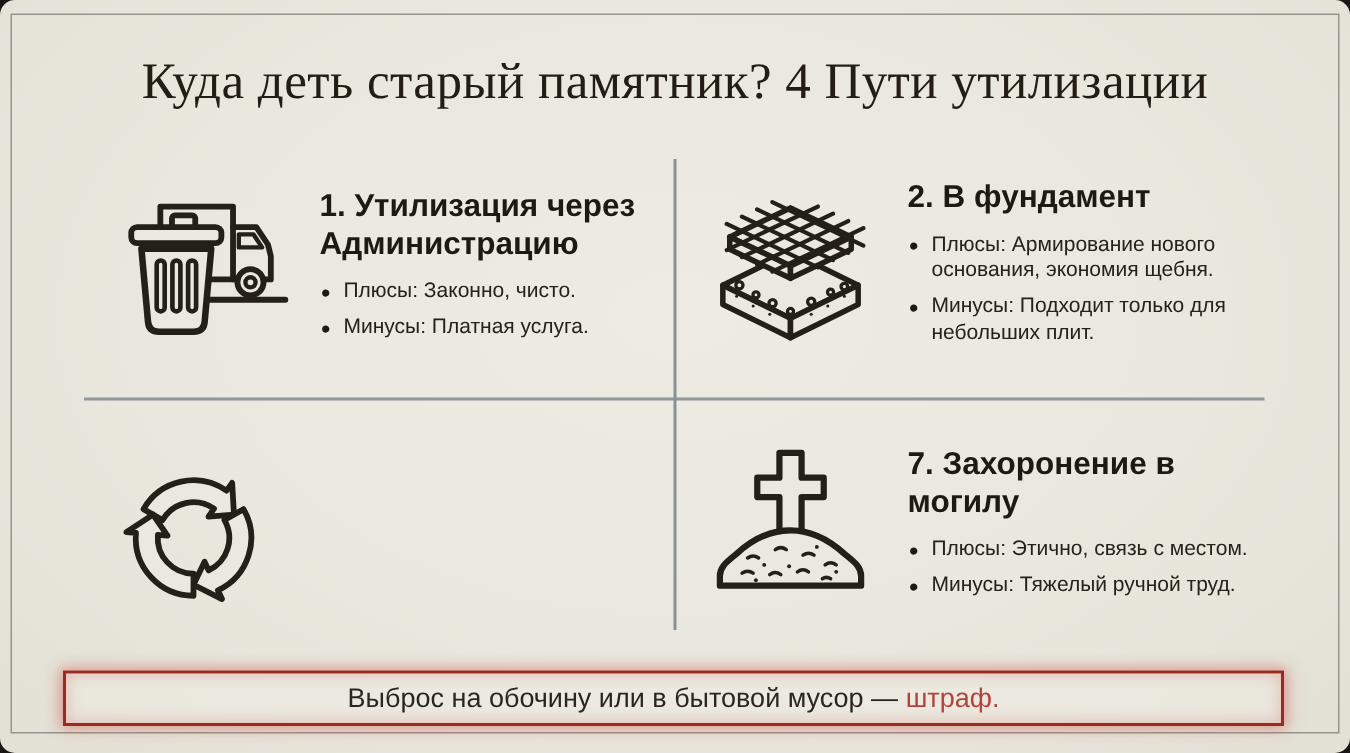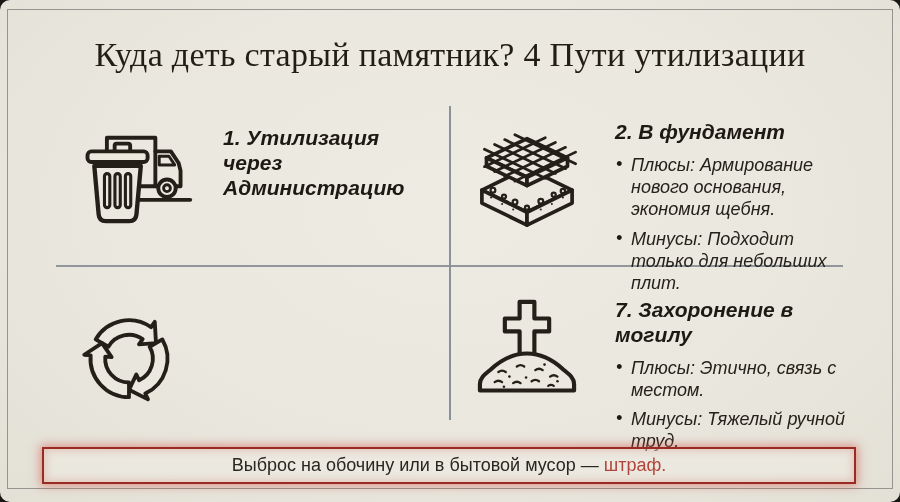--- a/index.html
+++ b/index.html
@@ -16,40 +16,40 @@
   }
   .title{
     position:absolute;left:0;right:0;top:36px;margin:0;
     text-align:center;
     font-family:"Liberation Serif", serif;
     font-weight:normal;font-size:34px;letter-spacing:.3px;
     color:#231d15;
   }
   .vline{position:absolute;left:449px;top:106px;width:2px;height:314px;background:#76828c;opacity:.85;}
   .hline{position:absolute;left:56px;top:265px;width:787px;height:2px;background:#868d93;opacity:.9;}
-  .card{position:absolute;display:flex;gap:23px;font-style:italic;}
+  .card{position:absolute;display:flex;gap:13px;}
   .card1{left:70px;top:114px;width:372px;}
   .card2{left:462px;top:110px;width:392px;}
   .card3{left:64px;top:288px;width:380px;}
   .card4{left:462px;top:288px;width:392px;}
   .icon-box{flex:0 0 130px;display:flex;justify-content:center;align-items:flex-start;}
   .card1 .icon-box{padding-top:14px;}
   .card2 .icon-box{padding-top:10px;}
   .card3 .icon-box{padding-top:12px;}
   .card4 .icon-box{padding-top:8px;}
   .card-text{flex:1;padding-top:10px;}
   .card1 .card-text{padding-top:12px;}
   .card-text h2{
     margin:0 0 9px 0;font-size:21px;line-height:1.18;
     font-weight:bold;color:#1d1913;
   }
   ul.bullets{list-style:none;margin:0;padding:0;}
   ul.bullets li{
     position:relative;padding-left:16px;margin-bottom:7px;
-    font-size:18px;line-height:1.24;color:#25211b;
+    font-size:14px;line-height:1.24;color:#25211b;
   }
   ul.bullets li::before{
     content:"\2022";position:absolute;left:1px;top:-1px;
     font-size:18px;color:#1d1913;
   }
   .banner{
     position:absolute;left:42px;top:447px;width:814px;height:37px;
     box-sizing:border-box;
     border:2.5px solid #9b2a23;
     box-shadow:0 0 9px 2px rgba(205,85,72,.55), inset 0 0 9px 1px rgba(205,85,72,.28);
@@ -84,20 +84,24 @@
         <rect class="fl" stroke-width="4" x="44" y="16" width="16" height="9" rx="2"></rect>
         <rect class="fl" stroke-width="4" x="16" y="24" width="62" height="11" rx="4"></rect>
         <path class="fl" stroke-width="4.5" d="M23,39 L71,39 L66.5,89 Q66,96 59,96 L35,96 Q28,96 27.5,89 Z"></path>
         <rect class="fl" stroke-width="3.2" x="33.5" y="47" width="5.5" height="35" rx="2.7"></rect>
         <rect class="fl" stroke-width="3.2" x="44.3" y="47" width="5.5" height="35" rx="2.7"></rect>
         <rect class="fl" stroke-width="3.2" x="55.1" y="47" width="5.5" height="35" rx="2.7"></rect>
       </svg>
     </div>
     <div class="card-text">
       <h2>1. Утилизация через Администрацию</h2>
+      <ul class="bullets">
+        <li>Плюсы: Законно, чисто.</li>
+        <li>Минусы: Платная услуга.</li>
+      </ul>
     </div>
   </section>
 
   <section class="card card2">
     <div class="icon-box">
       <svg width="116" height="109" viewBox="0 0 126 118">
         <path class="fl" stroke-width="4" d="M63,52 L112,76 L63,100 L14,76 Z"></path>
         <path class="fl" stroke-width="4" d="M14,76 L14,90 L63,114 L63,100 Z"></path>
         <path class="fl" stroke-width="4" d="M112,76 L112,90 L63,114 L63,100 Z"></path>
         <g class="ln" stroke-width="2.4">

